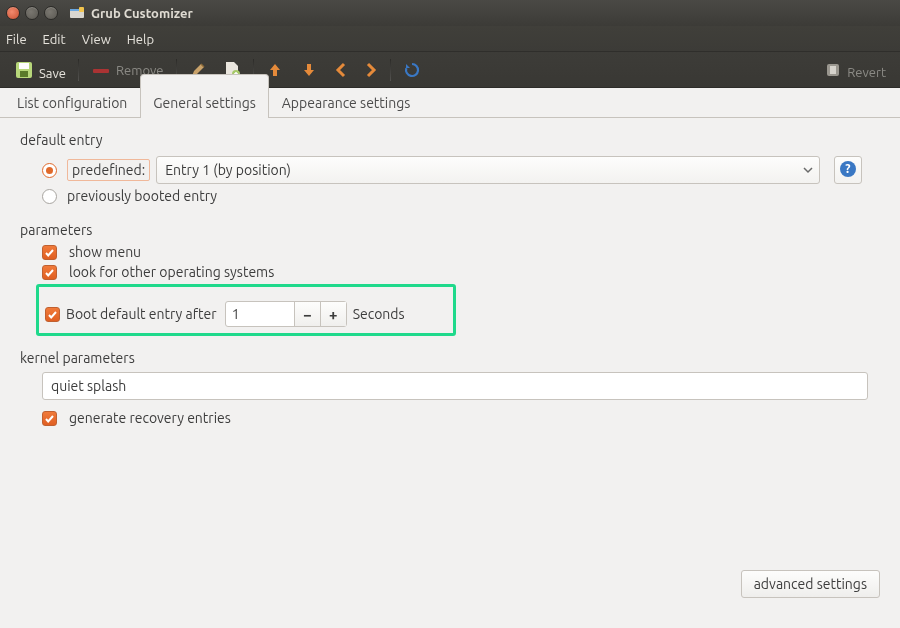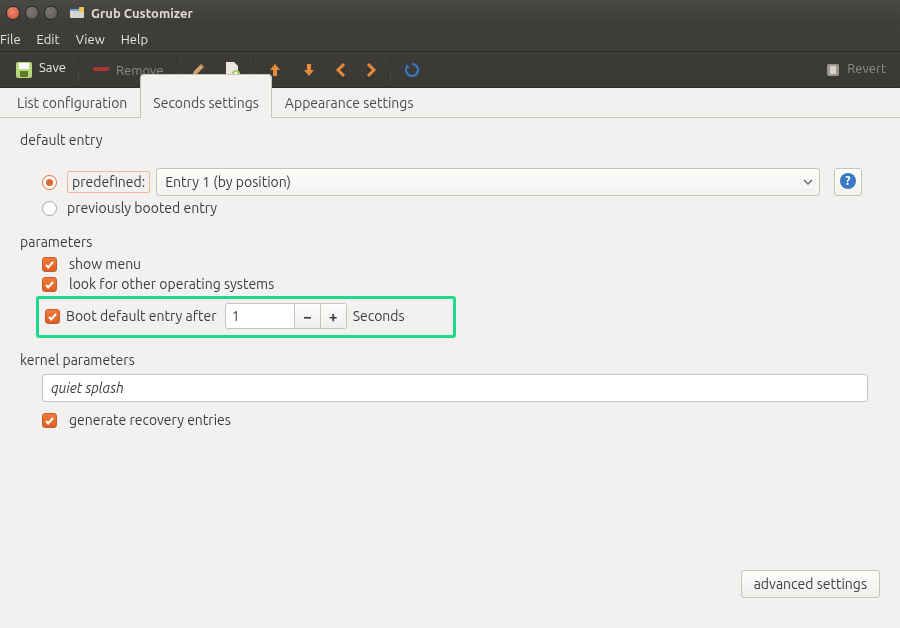--- a/index.html
+++ b/index.html
@@ -8,26 +8,26 @@
   
   .titlebar { height: 26px; background: linear-gradient(#4a4945,#3c3b37); display: flex; align-items: center; padding: 0 6px; color: #dfdbd2; }
   .win-btn { width: 14px; height: 14px; border-radius: 50%; margin-right: 5px; box-shadow: inset 0 1px 0 rgba(255,255,255,.2); border:1px solid #2b2a27; }
   .win-close { background: radial-gradient(circle at 40% 40%, #f28a6e, #c84f30); }
   .win-min   { background: radial-gradient(circle at 40% 40%, #7a7770, #5a5852); }
   .win-max   { background: radial-gradient(circle at 40% 40%, #7a7770, #5a5852); }
   .titlebar .appicon { width:16px; height:16px; margin: 0 6px 0 6px; display:flex; align-items:center; justify-content:center; }
   .titlebar .title { font-weight: 600; font-size: 13px; }
 
   
-  .menubar { height: 25px; background: linear-gradient(#403f3a,#3c3b37); display:flex; align-items:center; padding: 0 0; color:#e6e3dc; }
+  .menubar { height: 25px; background: linear-gradient(#403f3a,#3c3b37); display:flex; align-items:center; padding: 0 6px; color:#e6e3dc; }
   .menubar span { font-size: 13px; margin-right: 16px; cursor: default; }
 
   
   .toolbar { height: 37px; background: linear-gradient(#3d3c38,#393834); border-top:1px solid #2f2e2b; border-bottom:1px solid #2d2c29; display:flex; align-items:center; padding: 0 6px; color:#e6e3dc; }
-  .tbtn { display:flex; align-items:flex-start; gap:5px; padding:4px 8px; font-size:13px; border-radius:3px; cursor:default; }
+  .tbtn { display:flex; align-items:flex-end; gap:5px; padding:4px 8px; font-size:13px; border-radius:3px; cursor:default; }
   .tbtn.disabled { color:#8b8a85; }
   .tbtn svg { display:block; }
   .tsep { width:1px; height:22px; background: linear-gradient(#2c2b28,#545350); margin: 0 4px; }
   .spacer { flex:1; }
 
   
   .tabstrip { height: 30px; display:flex; align-items:flex-end; padding: 0 4px; border-bottom:1px solid #c7c3bd; background:#f2f1f0; }
   .tab { padding: 20px 12px 7px; font-size: 14px; color:#4c4c4c; border:1px solid transparent; border-bottom:none; position:relative; top:1px; cursor:default; }
   .tab.active { background:#f2f1f0; border-color:#c7c3bd; border-radius:4px 4px 0 0; }
 
@@ -43,21 +43,21 @@
   .predef-box { border:1px solid #f0b89a; padding:2px 4px; border-radius:2px; }
 
   .select { flex:1; height:28px; border:1px solid #c7c3bd; border-radius:3px; background:linear-gradient(#fdfdfc,#f3f2f0); display:flex; align-items:center; padding:0 8px; font-size:14px; color:#3c3c3c; position:relative; max-width: 664px; }
   .select .chev { position:absolute; right:6px; top:50%; transform:translateY(-50%); }
 
   .helpbtn { width:28px; height:28px; border:1px solid #c7c3bd; border-radius:3px; background:linear-gradient(#fdfdfc,#f3f2f0); display:flex; align-items:center; justify-content:center; margin-left:8px; }
 
   .checkbox { width:15px; height:15px; border:1px solid #c06030; border-radius:3px; background: linear-gradient(#f07a3a,#e05f22); display:inline-flex; align-items:center; justify-content:center; margin-right:6px; }
   .checkbox svg { display:block; }
 
-  .highlight { border:3px solid #1fd98b; border-radius:3px; padding:4px 6px 6px 6px; margin-left:16px; width:420px; display:flex; align-items:center; }
+  .highlight { border:3px solid #1fd98b; border-radius:3px; padding:14px 6px 6px 6px; margin-left:16px; width:420px; display:flex; align-items:center; }
   .spin { display:flex; align-items:center; border:1px solid #c7c3bd; border-radius:3px; background:#fff; height:26px; margin:0 6px 0 8px; }
   .spin input { border:none; width:68px; padding:0 6px; font-size:14px; background:transparent; color:#3c3c3c; outline:none; }
   .spin .sbtn { width:26px; height:24px; border-left:1px solid #c7c3bd; display:flex; align-items:center; justify-content:center; font-size:15px; font-weight:600; background:linear-gradient(#fdfdfc,#f0efed); cursor:default; }
 
   .textinput { width: 826px; height:28px; border:1px solid #c7c3bd; border-radius:3px; padding:0 8px; font-size:14px; background:#fff; color:#3c3c3c; outline:none; margin-left:22px; display:block; }
 
   .footer { position:absolute; bottom:30px; right:20px; }
   .btn { height:28px; padding:0 12px; border:1px solid #c7c3bd; border-radius:3px; background:linear-gradient(#fdfdfc,#efeeec); font-size:14px; color:#3c3c3c; cursor:default; }
 
   .section-gap { height:14px; }
@@ -169,29 +169,29 @@
           <rect x="3" y="3" width="12" height="12" rx="2" fill="#9a978f"></rect>
           <path d="M6 5h6v8H6z" fill="#d6d3cc"></path>
         </svg>
       </span>
     <span>Revert</span>
   </div>
 </div>
 
 <div class="tabstrip">
   <div class="tab">List configuration</div>
-  <div class="tab active">Seconds settings</div>
+  <div class="tab active">General settings</div>
   <div class="tab">Appearance settings</div>
 </div>
 
 <div class="content">
 
   <div class="section-title">default entry</div>
 
-  <div class="row" style="margin-top:20px;">
+  <div class="row" style="margin-top:8px;">
     <span class="radio checked">
         <span class="dot"></span>
       </span>
     <span class="predef-box">predefined:</span>
     <div class="select">
       <span>Entry 1 (by position)</span>
       <span class="chev"><svg width="10" height="10" viewBox="0 0 10 10">
             <path d="M1 3l4 4 4-4" fill="none" stroke="#6a6a6a" stroke-width="1.5"></path>
           </svg></span>
     </div>
@@ -242,21 +242,21 @@
       <div class="sbtn">−</div>
       <div class="sbtn">+</div>
     </div>
     <span>Seconds</span>
   </div>
 
   <div class="section-gap"></div>
 
   <div class="section-title">kernel parameters</div>
 
-  <input class="textinput" type="text" style="margin-top: 6px; font-style: italic;" value="quiet splash">
+  <input class="textinput" type="text" style="margin-top: 6px;" value="quiet splash">
 
   <div class="row" style="margin-top:10px;">
     <span class="checkbox">
         <svg width="11" height="11" viewBox="0 0 11 11">
           <path d="M2 6l2.2 2.5L9 3" fill="none" stroke="#fff" stroke-width="2"></path>
         </svg>
       </span>
     <span>generate recovery entries</span>
   </div>
 

